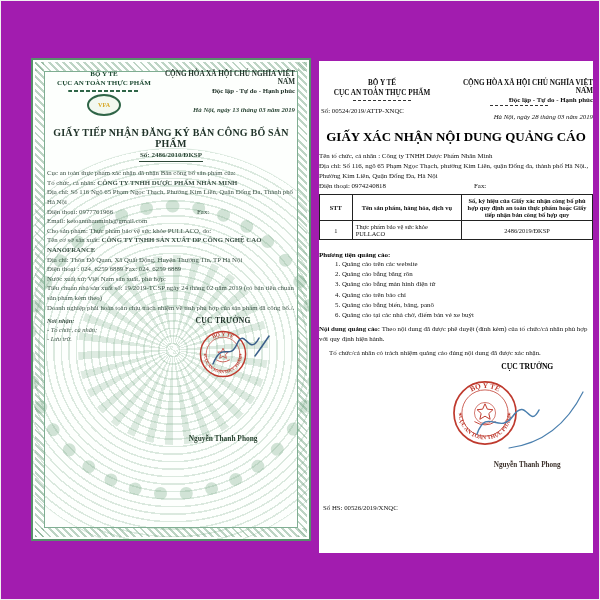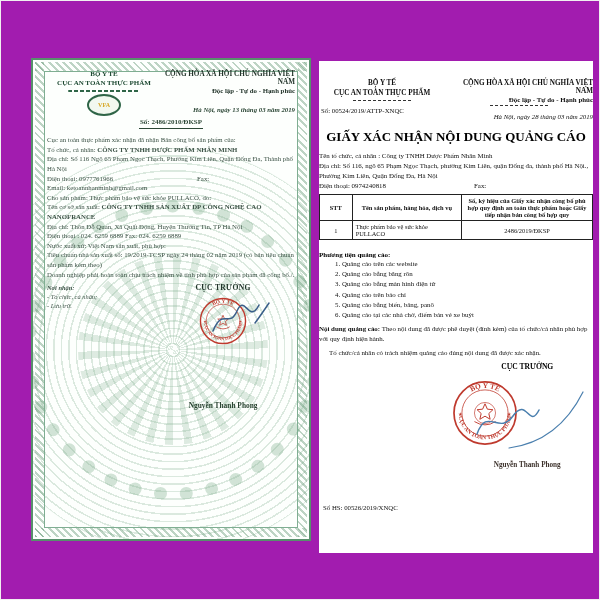--- a/index.html
+++ b/index.html
@@ -105,20 +105,21 @@
               <span>VFA</span>
             </div>
         </div>
         <div class="hcolR">
           <div class="motto1">CỘNG HÒA XÃ HỘI CHỦ NGHĨA VIỆT NAM</div>
           <div class="motto2">Độc lập - Tự do - Hạnh phúc</div>
           <div class="dateline">Hà Nội, ngày 13 tháng 03 năm 2019</div>
         </div>
       </div>
 
+      <div class="title">GIẤY TIẾP NHẬN ĐĂNG KÝ BẢN CÔNG BỐ SẢN PHẨM</div>
       <div class="docnum">Số: 2486/2010/ĐKSP</div>
       <div class="numrule"></div>
 
       <div class="body">
         <div>Cục an toàn thực phẩm xác nhận đã nhận Bản công bố sản phẩm của:</div>
         <div><span>Tổ chức, cá nhân: </span><span class="b">CÔNG TY TNHH DƯỢC PHẨM NHÂN MINH</span></div>
         <div>Địa chỉ: Số 116 Ngõ 65 Phạm Ngọc Thạch, Phường Kim Liên, Quận Đống Đa, Thành phố Hà Nội</div>
         <div class="faxrow">
             <span>Điện thoại: 0977761966</span>
             <span class="fx">Fax:</span>

